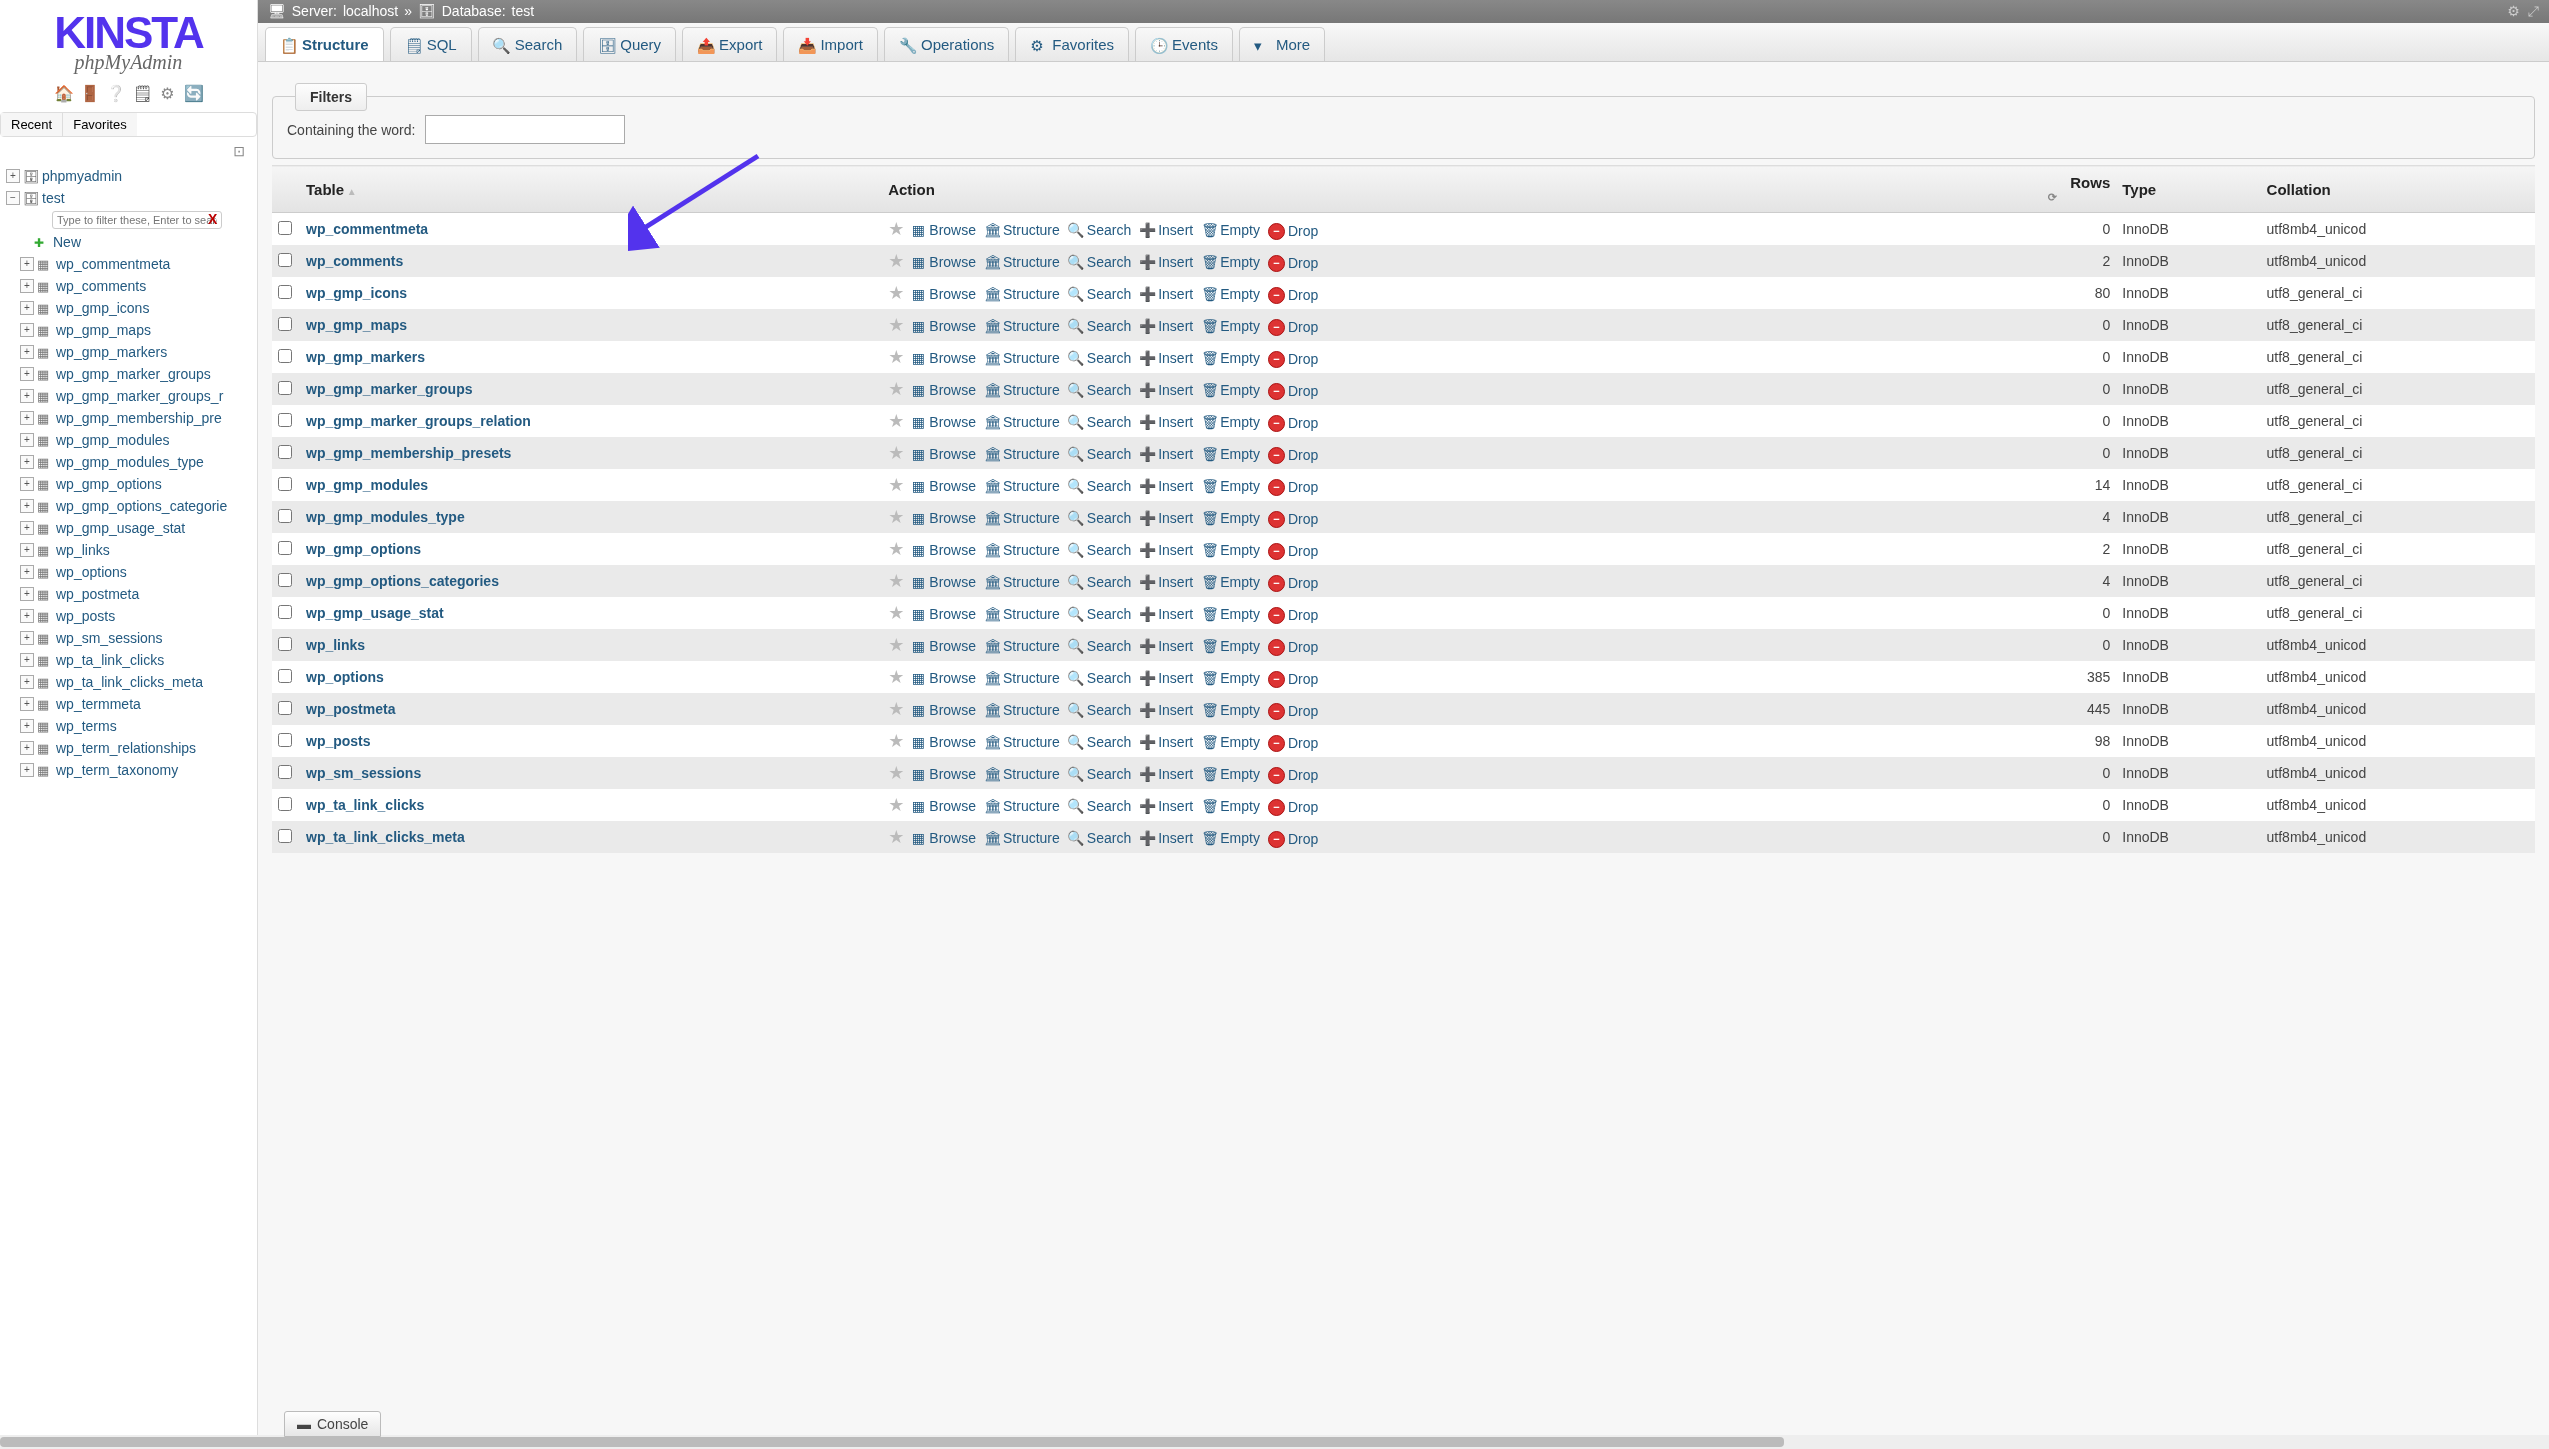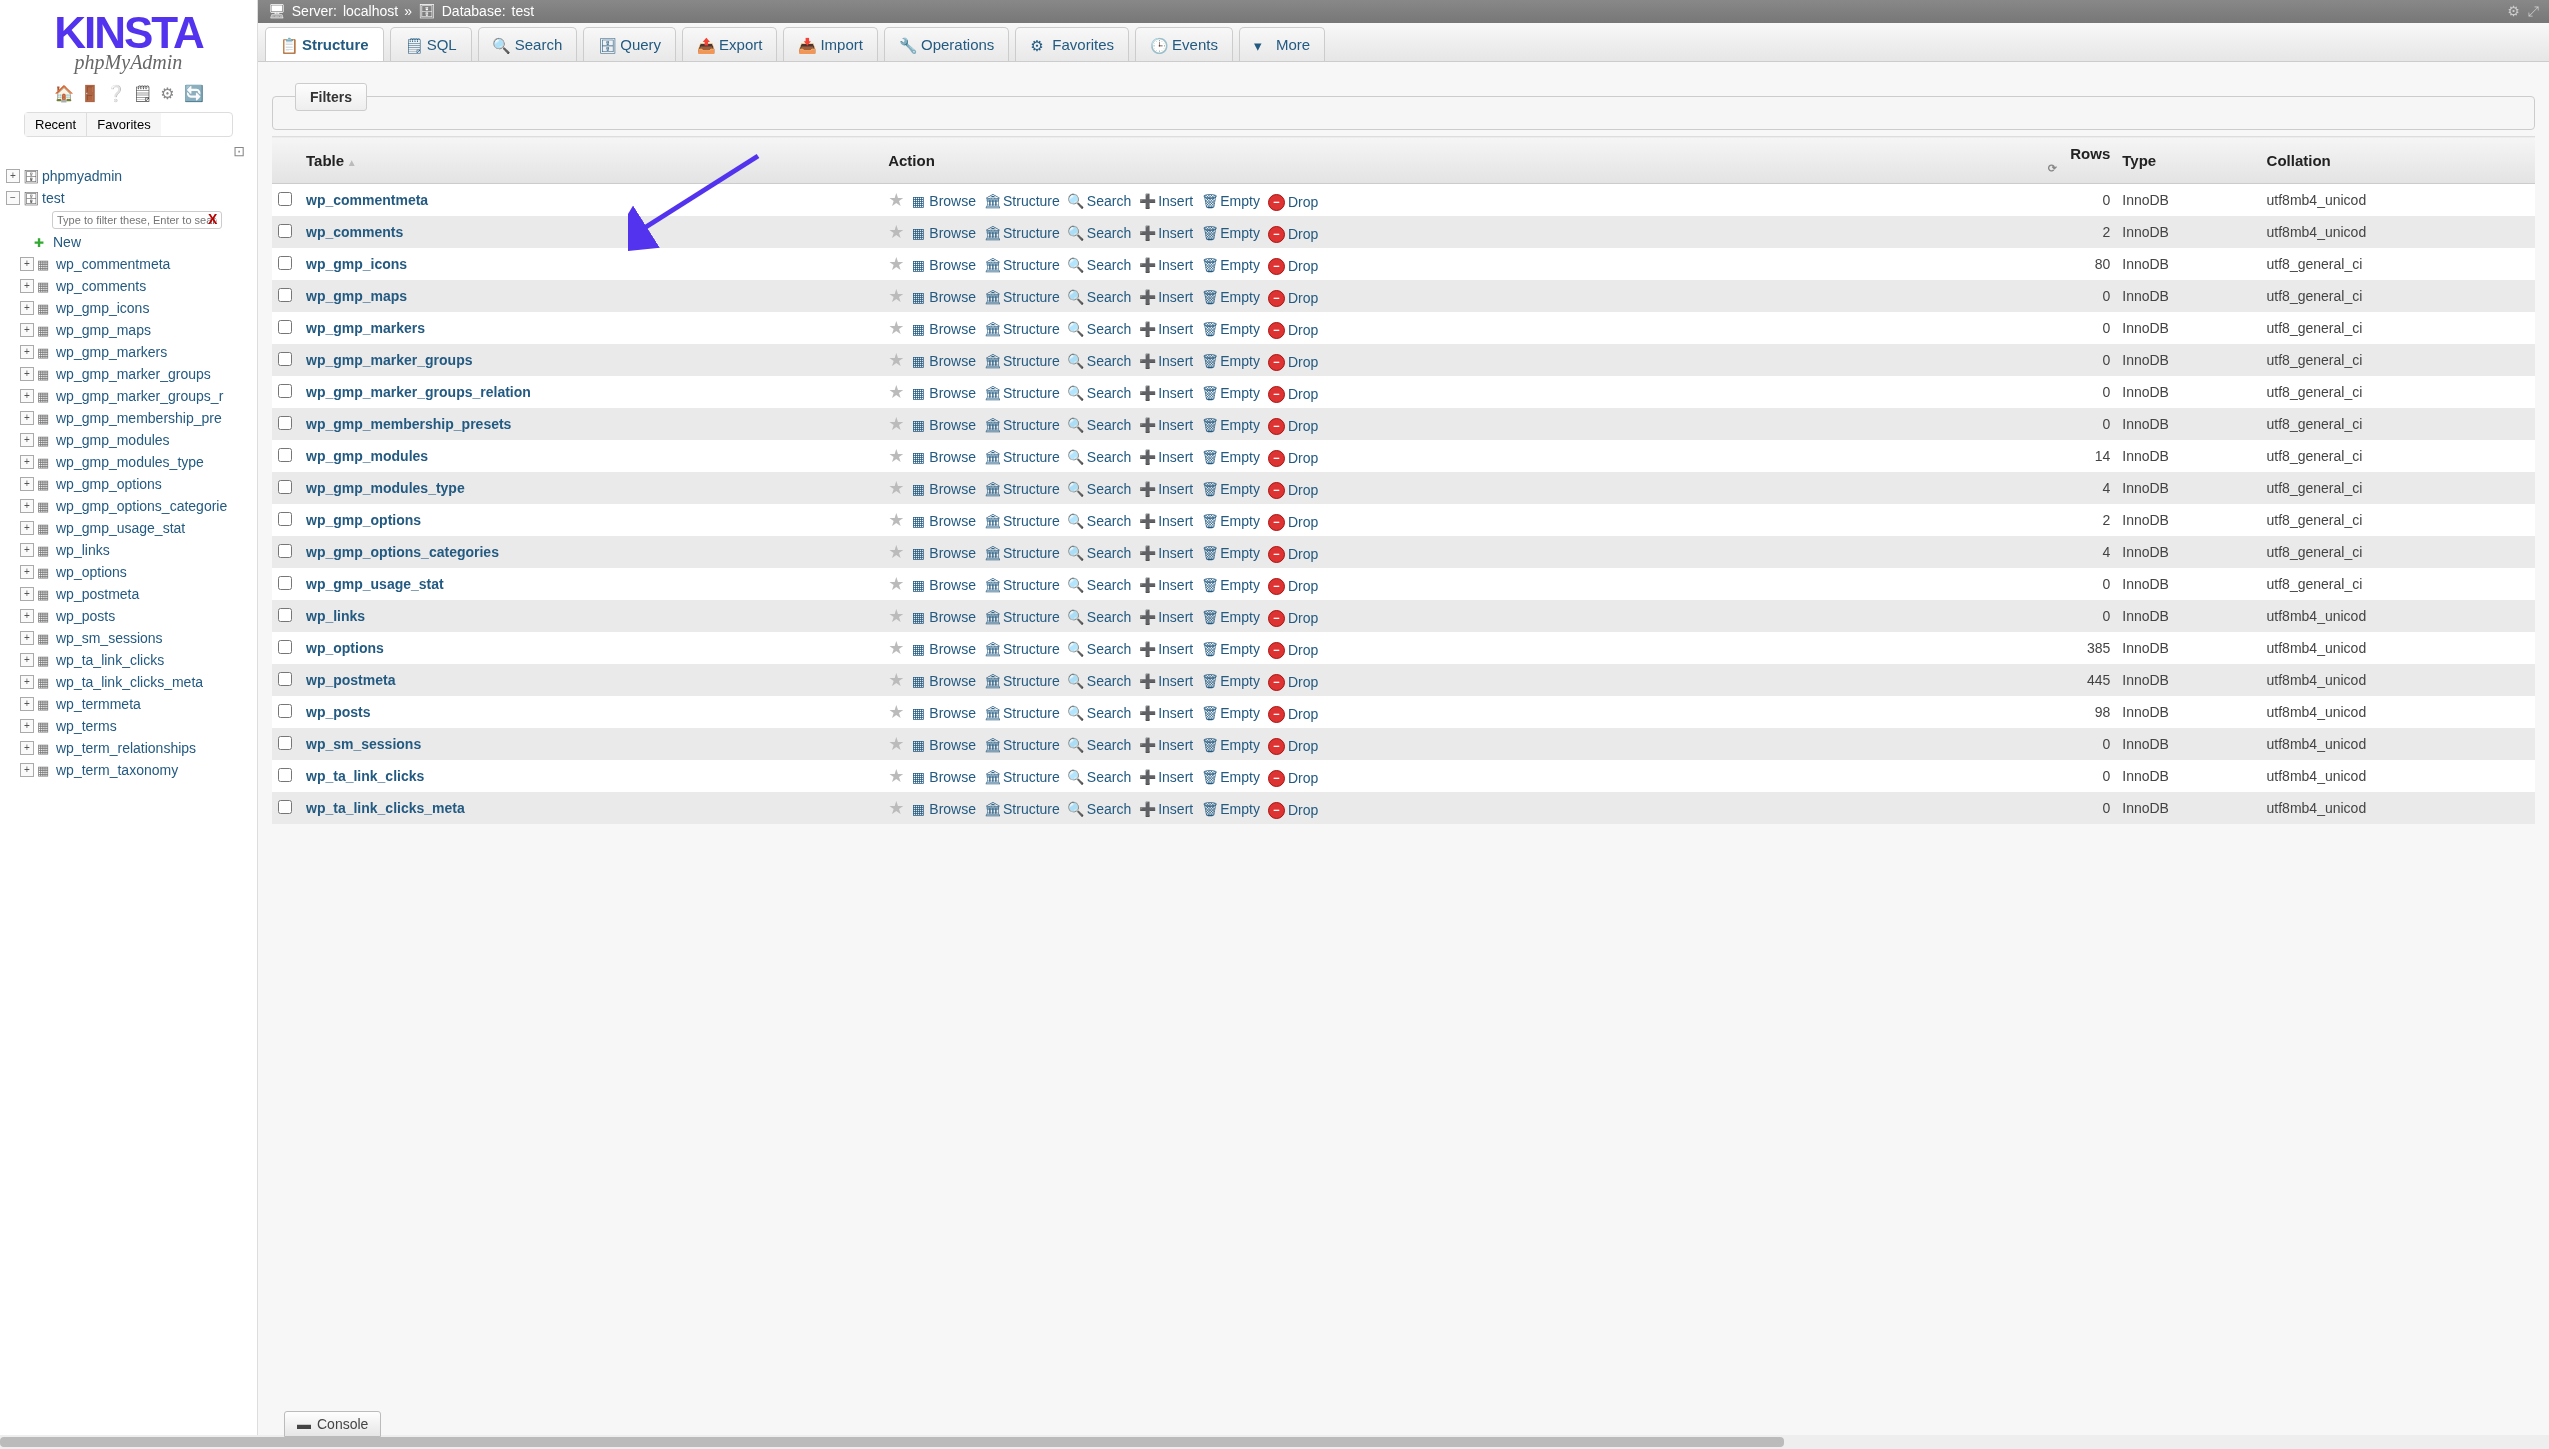--- a/index.html
+++ b/index.html
@@ -6,21 +6,21 @@
 body { font-family: sans-serif; font-size: 14px; color: #444; overflow: hidden; }
 .app { display: flex; height: 100vh; }
 
 
 .sidebar { width: 258px; background: #fff; border-right: 1px solid #ddd; display: flex; flex-direction: column; }
 .logo-area { padding: 16px 12px 4px; text-align: center; }
 .logo-main { font-size: 44px; font-weight: 900; color: #5333ed; letter-spacing: -2px; line-height: 0.75; }
 .logo-sub { font-size: 20px; font-style: italic; color: #666; margin-top: 2px; font-family: Georgia, serif; }
 .sidebar-toolbar { text-align: center; padding: 6px 0; }
 .sidebar-toolbar span { display:inline-block; width:18px; height:18px; margin:0 2px; font-size:16px; vertical-align:middle; }
-.recent-fav { border:1px solid #ddd; border-radius:4px; margin: 4px 24px; display:flex; }
+.recent-fav { border:1px solid #ddd; border-radius:4px; margin: 4px 0; display:flex; }
 .recent-fav button { flex:0 0 auto; background:#f6f6f6; border:none; border-right:1px solid #ddd; padding:4px 10px; cursor:pointer; font-size:13px; }
 .recent-fav button:last-child { border-right:none; }
 .collapse-icn { text-align:right; padding:2px 12px; color:#888; font-size:14px; }
 
 .tree { flex:1; overflow:auto; padding:4px 2px 4px 4px; font-size:14px; }
 .tree-node { display:flex; align-items:center; padding:3px 2px; gap:3px; white-space:nowrap; cursor:pointer; }
 .tree-node .tname { color:#235a81; }
 .tree-toggle { width:14px; height:14px; border:1px solid #aaa; font-size:10px; line-height:12px; text-align:center; color:#555; background:#fafafa; cursor:pointer; }
 .tree-icon { width:16px; height:16px; display:inline-block; }
 .db-ico::before { content:"🗄"; font-size:13px; }
@@ -308,20 +308,24 @@
         <defs>
             <marker id="ah" markerWidth="10" markerHeight="10" refX="2" refY="5" orient="auto">
           <path d="M0,0 L10,5 L0,10 z" fill="#5333ed"></path>
             </marker>
           </defs>
         <line x1="130" y1="4" x2="10" y2="80" stroke="#5333ed" stroke-width="5" marker-end="url(#ah)"></line>
       </svg>
 
       <div class="filter-box">
         <div class="filter-legend">Filters</div>
+        <div class="filter-field">
+          <label>Containing the word:</label>
+          <input type="text" value="" style="">
+        </div>
       </div>
 
       <table class="tbl">
         <thead>
           <tr>
             <th style="width:28px;"></th>
             <th><span class="sortasc">Table</span></th>
             <th>Action</th>
             <th style="text-align:right;"><span>Rows</span><span class="rowicon"></span></th>
             <th>Type</th>

